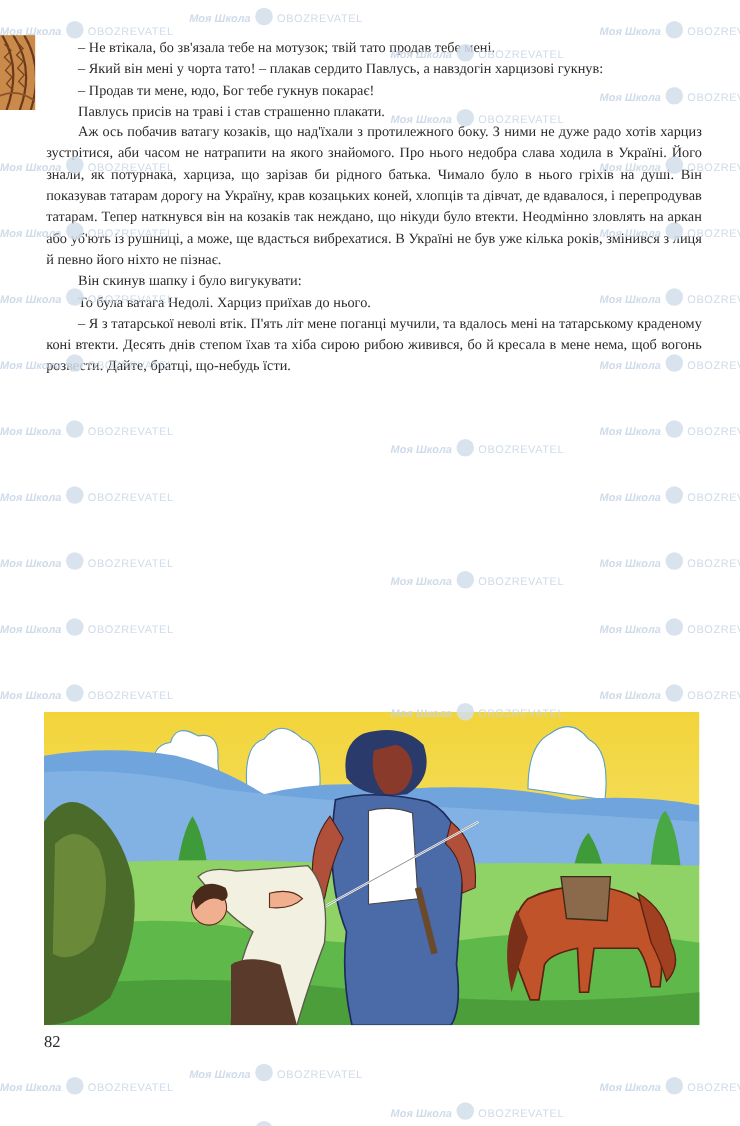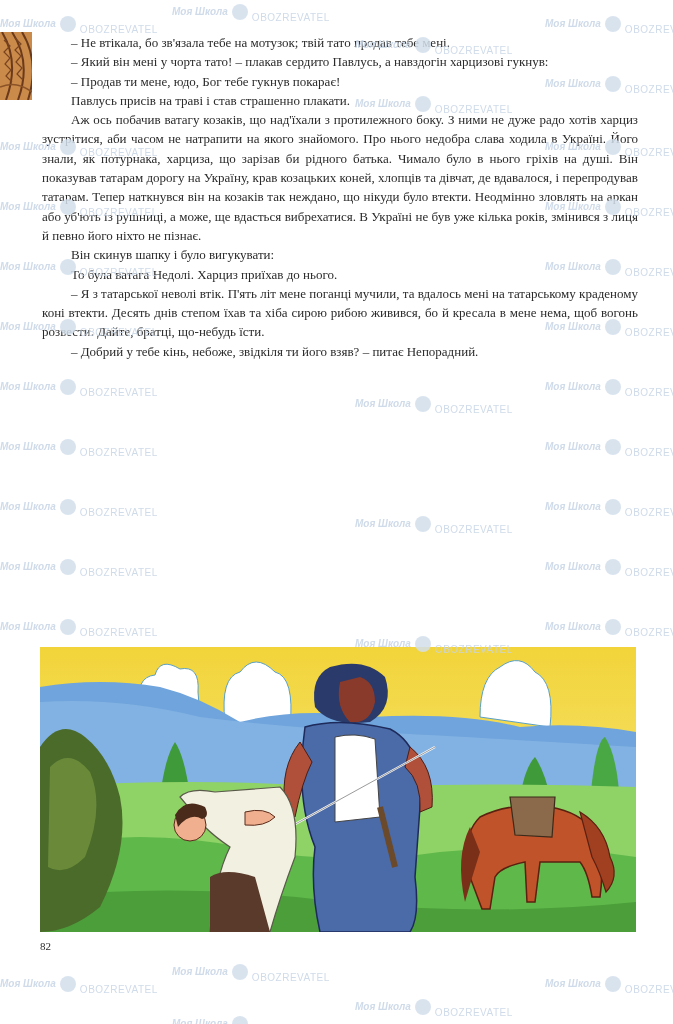--- a/index.html
+++ b/index.html
@@ -14,24 +14,24 @@
     .ornament svg { display: block; }
     .text {
       position: absolute; left: 42px; top: 33px; width: 596px;
       font-size: 13px; line-height: 19.3px; text-align: justify;
     }
     .p { margin: 0; text-indent: 29px; }
     .illus {
       position: absolute; left: 40px; top: 647px; width: 596px; height: 285px; overflow: hidden;
     }
     .pagenum {
-      position: absolute; left: 40px; top: 940px; font-size: 11px;
+      position: absolute; left: 40px; top: 940px; font-size: 15px;
     }
     .wm {
-      position: absolute; display: flex; align-items: center; gap: 4px;
+      position: absolute; display: flex; align-items: flex-end; gap: 4px;
       font-family: "Liberation Sans", sans-serif; font-size: 10px; color: #c7d5e6;
       pointer-events: none; white-space: nowrap; opacity: 0.85;
     }
     .wm .ms { font-style: italic; font-weight: bold; }
     .wm .circ { width: 16px; height: 16px; border-radius: 50%; background: #d3dfec; display: inline-block; }
     .wm .oz { letter-spacing: 0.5px; margin-top: 12px; }
   </style>
 </head>
 <body>
 
@@ -49,21 +49,20 @@
 
 <div class="text">
   <p class="p">– Не втікала, бо зв'язала тебе на мотузок; твій тато продав тебе мені.</p>
   <p class="p">– Який він мені у чорта тато! – плакав сердито Павлусь, а навздогін харцизові гукнув:</p>
   <p class="p">– Продав ти мене, юдо, Бог тебе гукнув покарає!</p>
   <p class="p">Павлусь присів на траві і став страшенно плакати.</p>
   <p class="p">Аж ось побачив ватагу козаків, що над'їхали з протилежного боку. З ними не дуже радо хотів харциз зустрітися, аби часом не натрапити на якого знайомого. Про нього недобра слава ходила в Україні. Його знали, як потурнака, харциза, що зарізав би рідного батька. Чимало було в нього гріхів на душі. Він показував татарам дорогу на Україну, крав козацьких коней, хлопців та дівчат, де вдавалося, і перепродував татарам. Тепер наткнувся він на козаків так неждано, що нікуди було втекти. Неодмінно зловлять на аркан або уб'ють із рушниці, а може, ще вдасться вибрехатися. В Україні не був уже кілька років, змінився з лиця й певно його ніхто не пізнає.</p>
   <p class="p">Він скинув шапку і було вигукувати:</p>
   <p class="p">То була ватага Недолі. Харциз приїхав до нього.</p>
   <p class="p">– Я з татарської неволі втік. П'ять літ мене поганці мучили, та вдалось мені на татарському краденому коні втекти. Десять днів степом їхав та хіба сирою рибою живився, бо й кресала в мене нема, щоб вогонь розвести. Дайте, братці, що-небудь їсти.</p>
-  <p class="p">– Добрий у тебе кінь, небоже, звідкіля ти його взяв? – питає Непорадний.</p>
 </div>
 
 <div class="illus" title="Illustration: a wild-haired man in a blue vest leads a boy with bound hands by a rope; a saddled brown horse grazes on a green steppe under a yellow sky with clouds">
   <svg width="596" height="285" viewBox="0 0 596 285">
     <defs>
       <linearGradient id="sky" x1="0" y1="0" x2="0" y2="1">
         <stop offset="0" stop-color="#f2d43a"></stop>
         <stop offset="1" stop-color="#f6ea8a"></stop>
       </linearGradient>
     </defs>

